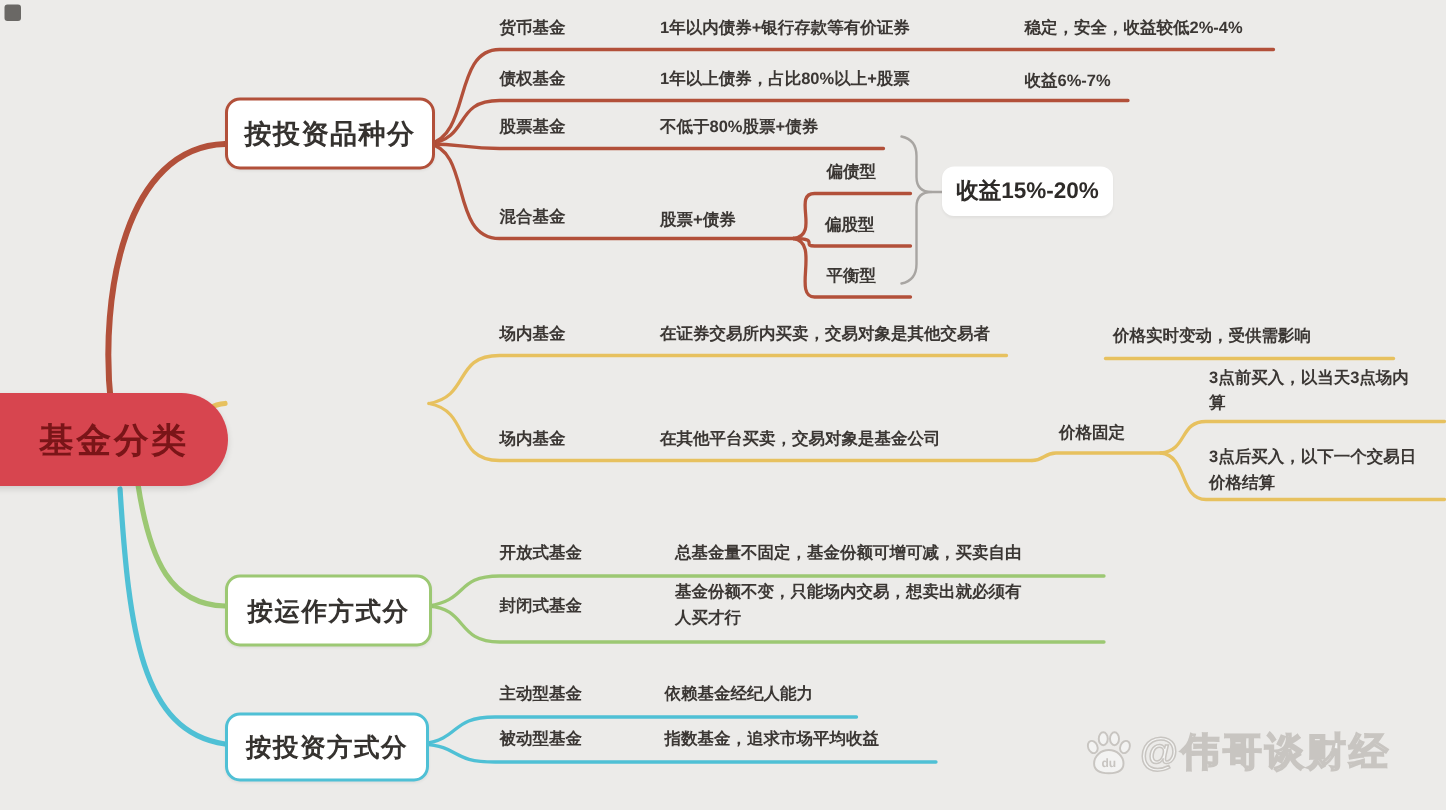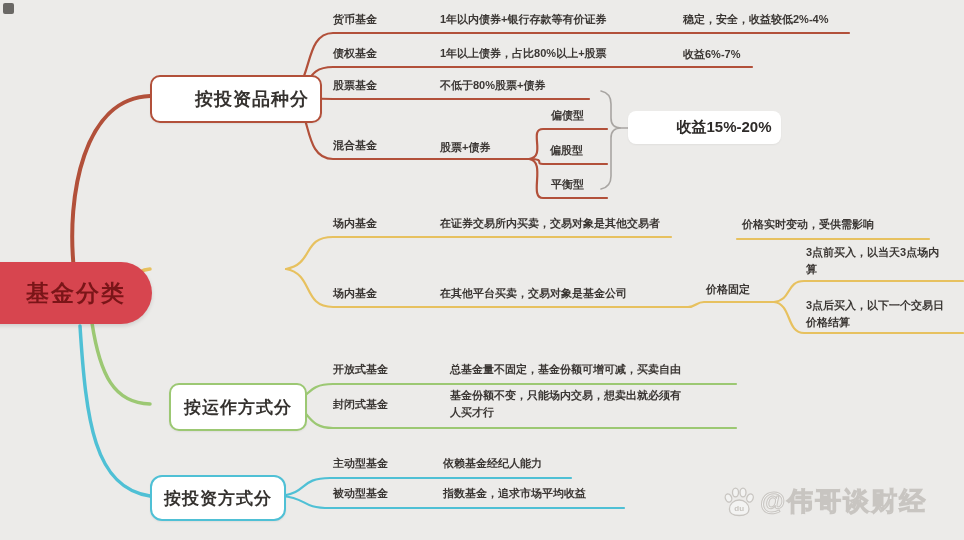--- a/index.html
+++ b/index.html
@@ -37,21 +37,20 @@
     font-size:23px;font-weight:800;color:#7A1518;letter-spacing:2px;
     box-shadow:0 2px 4px rgba(0,0,0,0.12);
   }
   #group-note-box{
     position:absolute;z-index:3;
     left:628px;top:111px;width:114px;height:33px;
     background:#FFFFFF;border-radius:8px;
     display:flex;align-items:center;justify-content:center;
     font-size:15px;font-weight:700;color:#2E2B29;
     box-shadow:0 1px 2px rgba(0,0,0,0.05);
-    padding-left:39px;
   }
   #watermark{
     position:absolute;z-index:4;left:722px;top:484px;
     display:flex;align-items:center;gap:4px;
   }
   #watermark .wm-text{
     font-size:26px;font-weight:700;letter-spacing:2px;
     color:rgba(255,255,255,0.45);
     text-align:center;
     -webkit-text-stroke:1px #C8C5C1;
@@ -105,23 +104,23 @@
     </g>
 
     <g stroke="#4FC0D5" stroke-width="2.2">
       <path d="M282,496 C308,492 300,478 330,478 H571"></path>
       <path d="M282,496 C308,498 300,508 330,508 H624"></path>
     </g>
   </svg>
 
   <div id="root-node">基金分类</div>
 
-  <div class="node b1" style="left:150px;top:75px;width:136px;height:44px;padding-left:32px;">按投资品种分</div>
-  <div class="node b3" style="left:150px;top:383px;width:134px;height:44px;margin-left:19px;">按运作方式分</div>
-  <div class="node b4" style="left:150px;top:475px;width:132px;height:42px;border-radius:12px;">按投资方式分</div>
+  <div class="node b1" style="left:150px;top:65px;width:136px;height:44px;">按投资品种分</div>
+  <div class="node b3" style="left:150px;top:383px;width:134px;height:44px;">按运作方式分</div>
+  <div class="node b4" style="left:150px;top:475px;width:132px;height:42px;">按投资方式分</div>
 
   <div class="lbl" style="left:333px;top:11px;">货币基金</div>
   <div class="lbl" style="left:440px;top:11px;">1年以内债券+银行存款等有价证券</div>
   <div class="lbl" style="left:683px;top:11px;">稳定，安全，收益较低2%-4%</div>
   <div class="lbl" style="left:333px;top:45px;">债权基金</div>
   <div class="lbl" style="left:440px;top:45px;">1年以上债券，占比80%以上+股票</div>
   <div class="lbl" style="left:683px;top:46px;">收益6%-7%</div>
   <div class="lbl" style="left:333px;top:77px;">股票基金</div>
   <div class="lbl" style="left:440px;top:77px;">不低于80%股票+债券</div>
   <div class="lbl" style="left:333px;top:137px;">混合基金</div>

